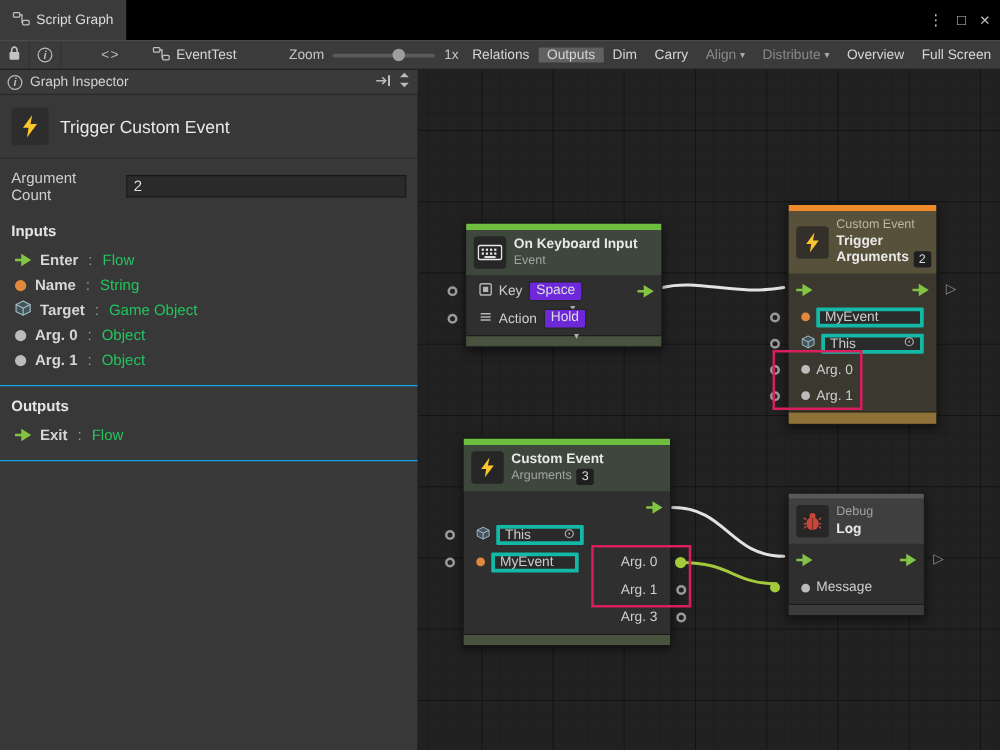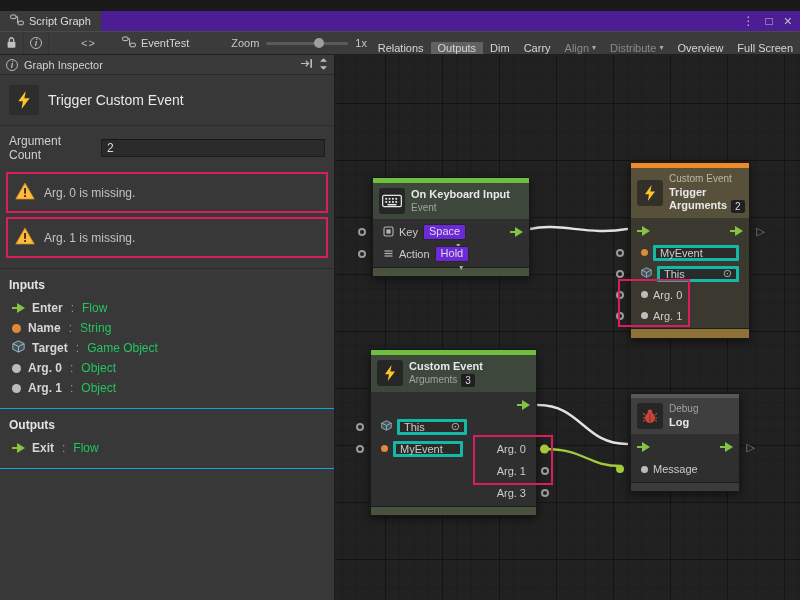--- a/index.html
+++ b/index.html
@@ -4,36 +4,36 @@
 <style>
   * { margin:0; padding:0; box-sizing:border-box; }
   html,body { width:800px; height:600px; overflow:hidden; }
   body {
     font-family:"Liberation Sans","DejaVu Sans",sans-serif;
     background:#191919; color:#d8d8d8; font-size:12px;
     -webkit-font-smoothing:antialiased;
   }
 
   
-  .tabbar { height:20px; background:#4c1d95; display:flex; align-items:stretch;margin-top:11px; }
+  .tabbar { height:32px; background:#000000; display:flex; align-items:stretch; }
   .tab { display:flex; align-items:center; gap:5px; padding:0 10px; background:#3b3b3b; font-size:11px; color:#dcdcdc; }
   .win-controls { margin-left:auto; display:flex; align-items:center; gap:11px; padding-right:8px; color:#c0c0c0; font-size:12px; }
   .win-controls span { cursor:default; line-height:1; }
 
   
   .toolbar { height:24px; background:#3b3b3b; border-top:1px solid #4a4a4a; border-bottom:1px solid #1f1f1f; display:flex; align-items:center; font-size:11px; }
   .tbtn { height:100%; display:flex; align-items:center; padding:0 6px; border-right:1px solid #333; color:#c8c8c8; }
   .tbtn.noborder { border-right:none; }
   .tool-gap { width:26px; }
   .graphname { display:flex; align-items:center; gap:5px; padding:0 8px; color:#d6d6d6; }
   .zoomwrap { display:flex; align-items:center; gap:7px; margin-left:34px; color:#c6c6c6; }
   .slider { position:relative; width:82px; height:12px; }
   .slider .track { position:absolute; left:0; right:0; top:5px; height:3px; background:#5a5a5a; border-radius:2px; }
   .slider .handle { position:absolute; left:58%; top:1px; width:10px; height:10px; border-radius:50%; background:#9e9e9e; }
-  .tb-right { margin-left:auto; display:flex; height:100%; align-items:flex-end; }
+  .tb-right { margin-left:auto; display:flex; height:100%; align-items:center; }
   .tb-right .rbtn { display:flex; align-items:center; gap:3px; padding:0 7px; color:#d6d6d6; }
   .tb-right .rbtn.active { background:#616161; }
   .tb-right .rbtn.disabled { color:#8a8a8a; }
   .caret { font-size:8px; line-height:1; color:#aaa; }
 
   
   .content { display:flex; height:557px; }
 
   
   .inspector { width:335px; background:#383838; border-right:1px solid #1d1d1d; display:flex; flex-direction:column; }
@@ -225,38 +225,20 @@
           </svg>
         </span>
       <span class="ttl">Trigger Custom Event</span>
     </div>
 
     <div class="argrow">
       <label>Argument Count</label>
       <input type="text" value="2" style="">
     </div>
 
-    <div style="padding-bottom:6px;border-bottom:1px solid #2c2c2c">
-      <div class="warnbox">
-        <span><svg width="20" height="18" viewBox="0 0 16 14">
-              <path d="M8 0.6 L15.4 13.4 H0.6 Z" fill="#ffb93c" stroke="#c98f1e" stroke-width="0.6"></path>
-              <rect x="7.3" y="4.6" width="1.5" height="4.6" fill="#3a2d08"></rect>
-              <rect x="7.3" y="10.3" width="1.5" height="1.5" fill="#3a2d08"></rect>
-            </svg></span>
-        <span>Arg. 0 is missing.</span>
-      </div>
-      <div class="warnbox">
-        <span><svg width="20" height="18" viewBox="0 0 16 14">
-              <path d="M8 0.6 L15.4 13.4 H0.6 Z" fill="#ffb93c" stroke="#c98f1e" stroke-width="0.6"></path>
-              <rect x="7.3" y="4.6" width="1.5" height="4.6" fill="#3a2d08"></rect>
-              <rect x="7.3" y="10.3" width="1.5" height="1.5" fill="#3a2d08"></rect>
-            </svg></span>
-        <span>Arg. 1 is missing.</span>
-      </div>
-    </div>
 
     <div class="section">
       <div class="sec-head">Inputs</div>
       <div class="pitem">
         <span class="farrow"></span>
         <span class="pname">Enter</span>
         <span class="psep">:</span>
         <span class="ptype">Flow</span>
       </div>
       <div class="pitem">

